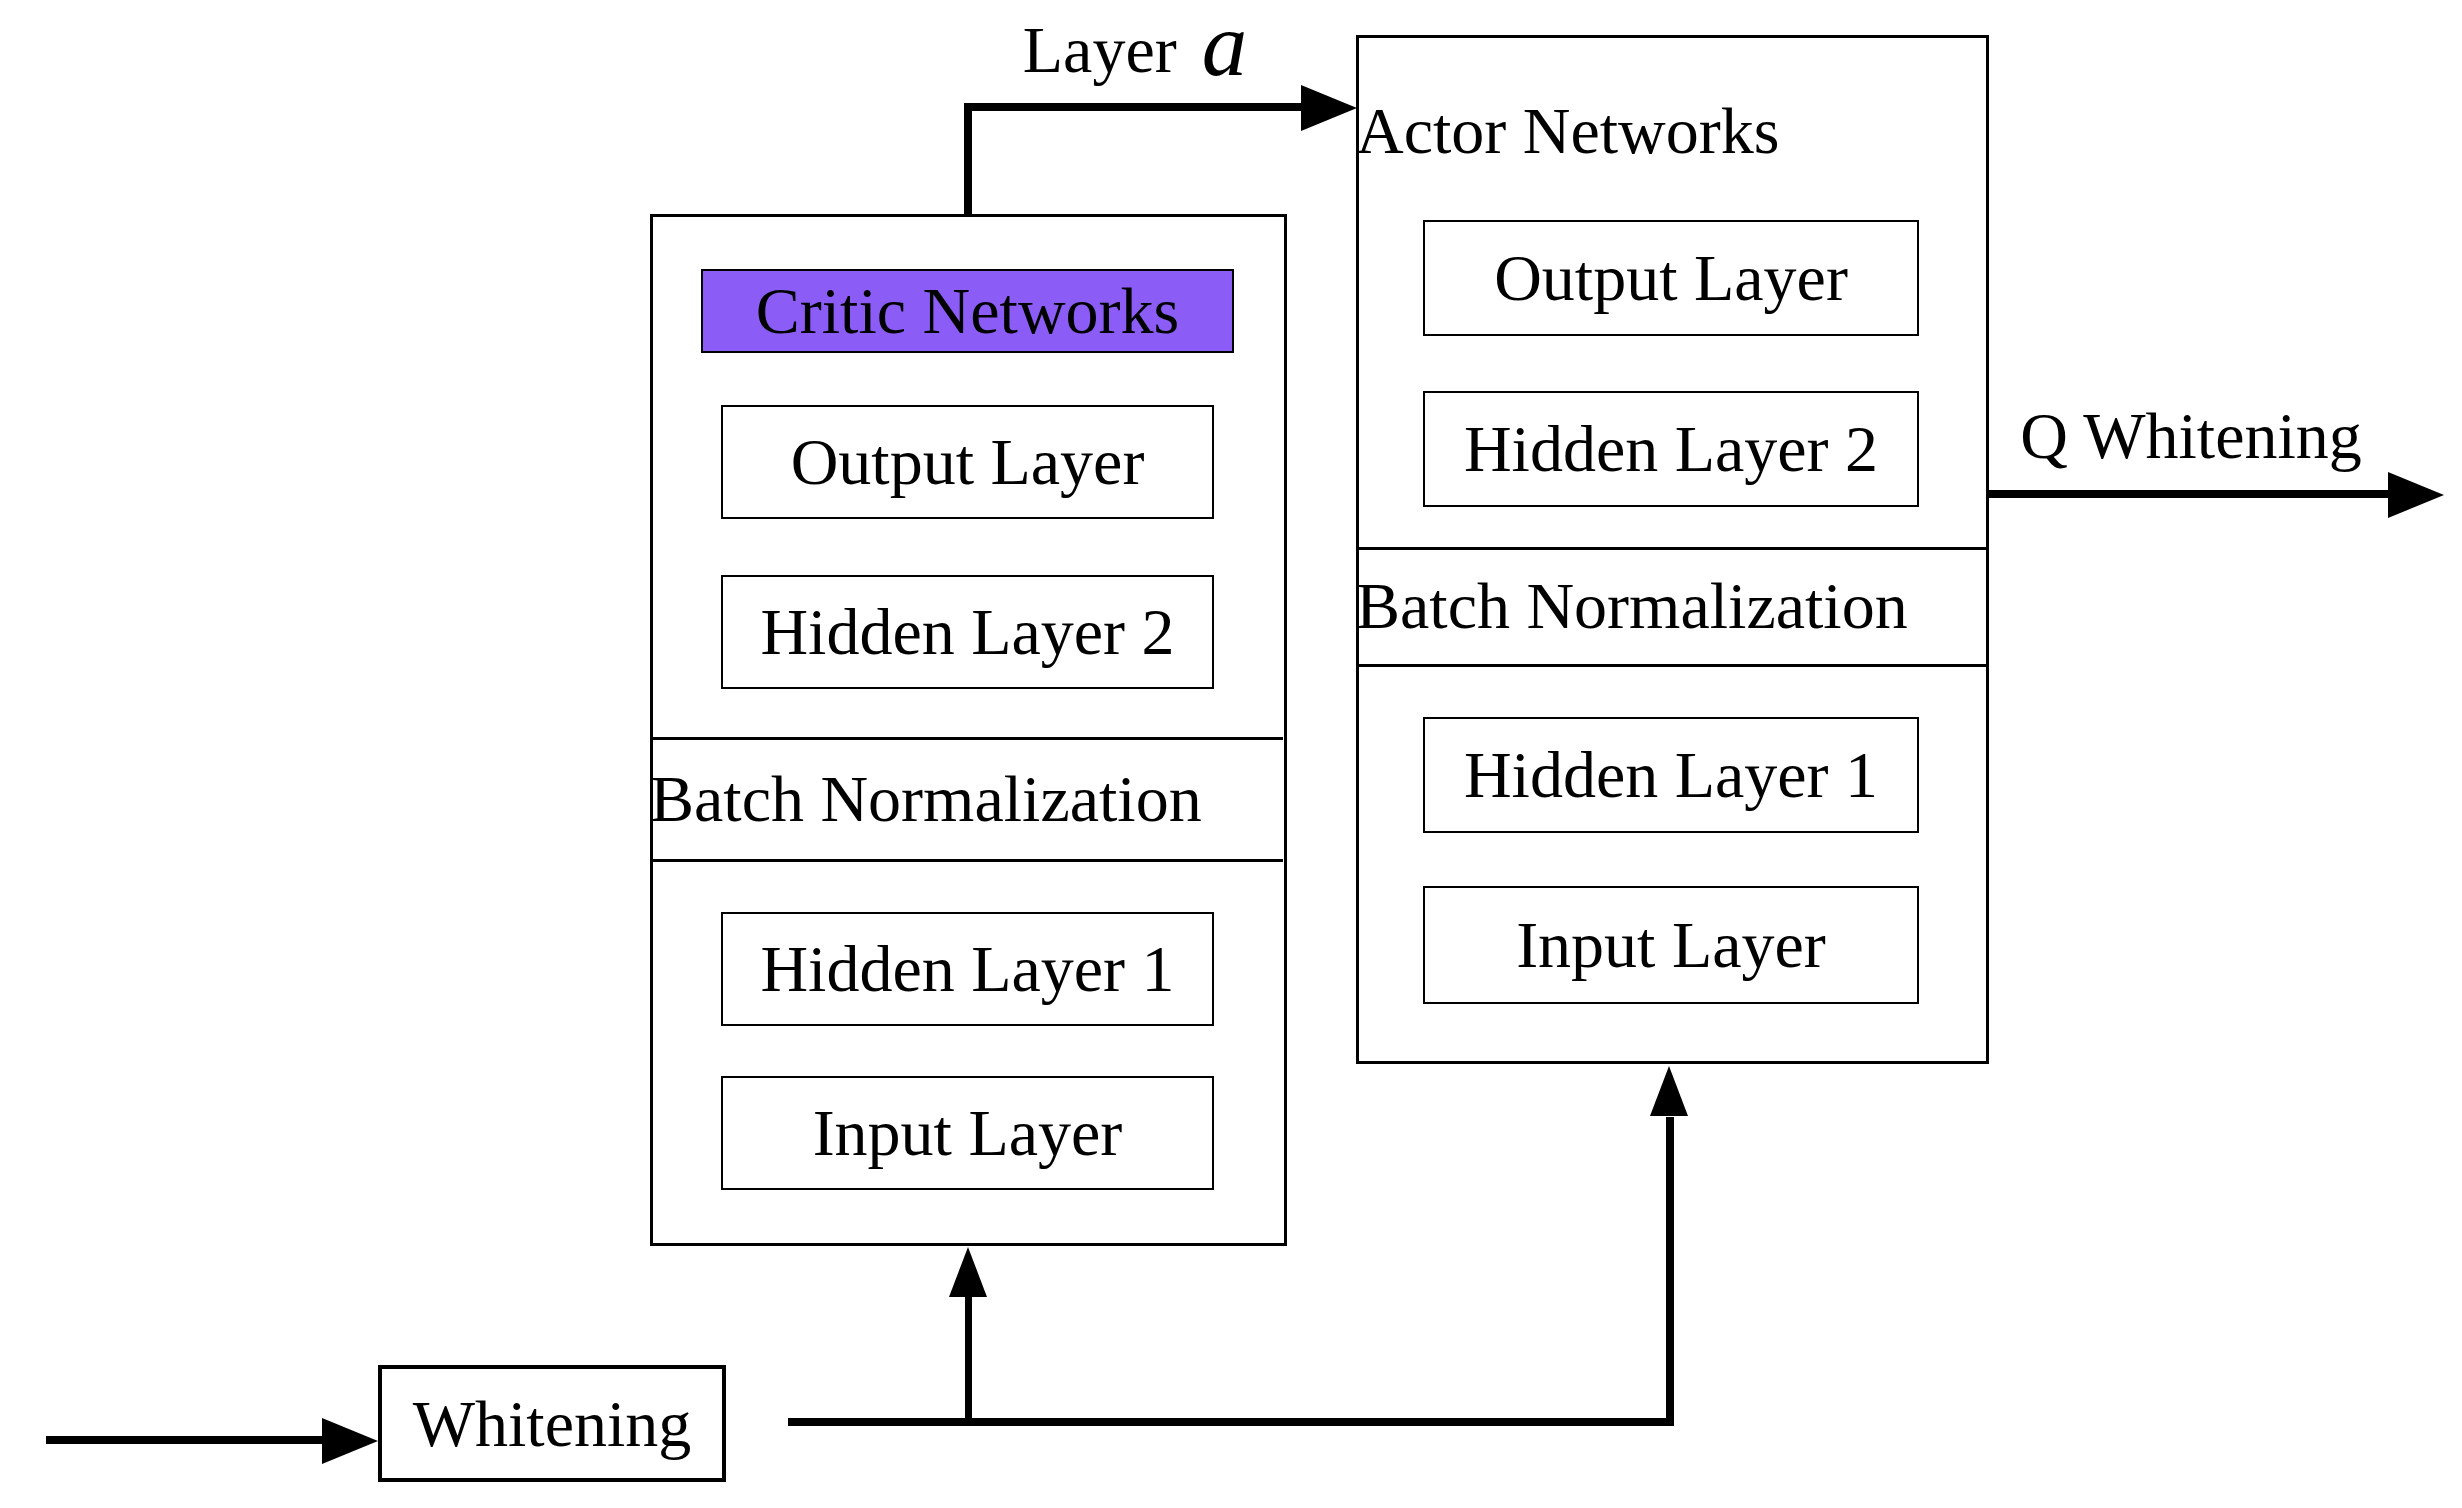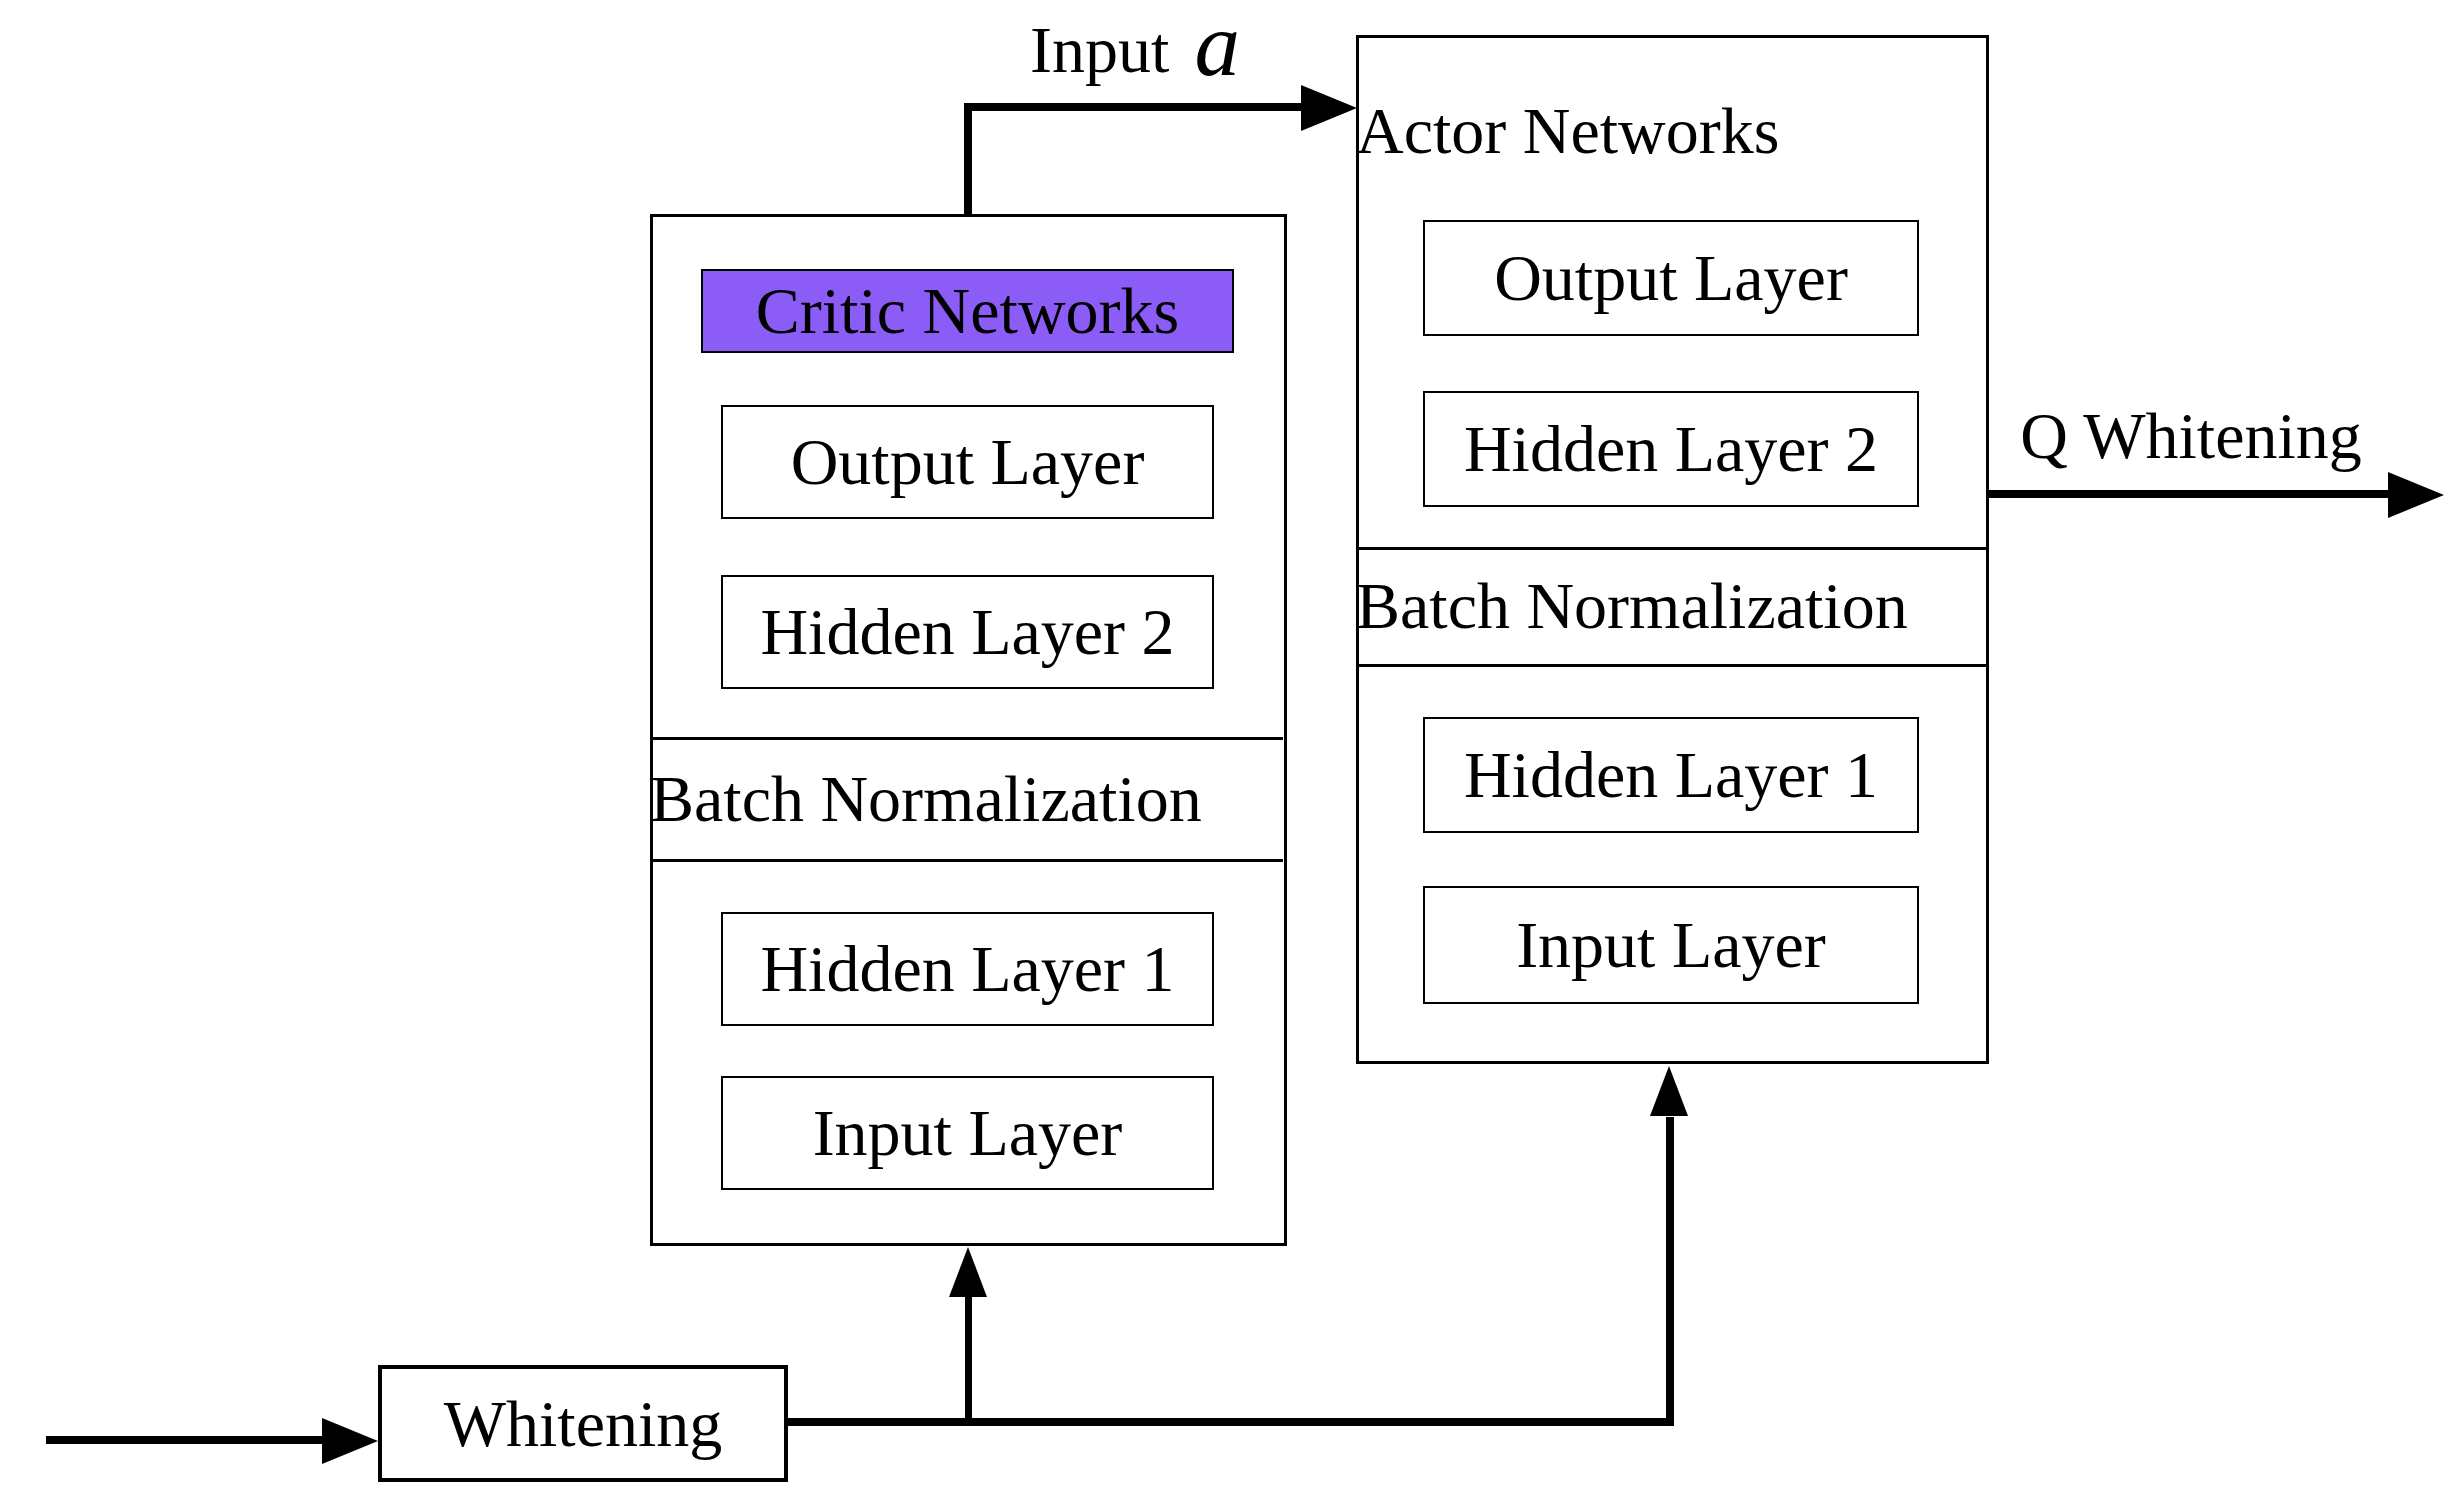--- a/index.html
+++ b/index.html
@@ -120,29 +120,29 @@
   <div class="abs hline" style="left:1359px; top:664px; width:627px; height:2.5px;"></div>
 
   <div class="abs inner-box" style="left:1423px; top:717px; width:496px; height:116px;">
     <span class="lbl">Hidden Layer 1</span>
   </div>
 
   <div class="abs inner-box" style="left:1423px; top:886px; width:496px; height:118px;">
     <span class="lbl">Input Layer</span>
   </div>
 
-  <div class="abs white-box" style="left:378px; top:1365px; width:410px; height:117px;">
+  <div class="abs white-box" style="left:378px; top:1365px; width:348px; height:117px;">
     <span class="lbl">Whitening</span>
   </div>
 
   <div class="abs hline" style="left:46px; top:1436px; width:276px; height:8.4px;"></div>
   <div class="abs arrow-right" style="left:322px; top:1418px;"></div>
 
   <div class="abs baseline-block" style="left:967px; top:6.7px; width:336px; height:76px; gap:25px;">
-    <span class="lbl">Input</span>
+    <span class="lbl">Layer</span>
     <span class="sym">a</span>
   </div>
   <div class="abs vline" style="left:964px; top:103px; width:7.6px; height:113px;"></div>
   <div class="abs hline" style="left:964px; top:103px; width:341px; height:7.6px;"></div>
   <div class="abs arrow-right" style="left:1301px; top:85px;"></div>
 
   <div class="abs baseline-block" style="left:2023px; top:402px; width:336px; height:67px;">
     <span class="lbl">Q Whitening</span>
   </div>
   <div class="abs hline" style="left:1989px; top:490px; width:401px; height:8.4px;"></div>

